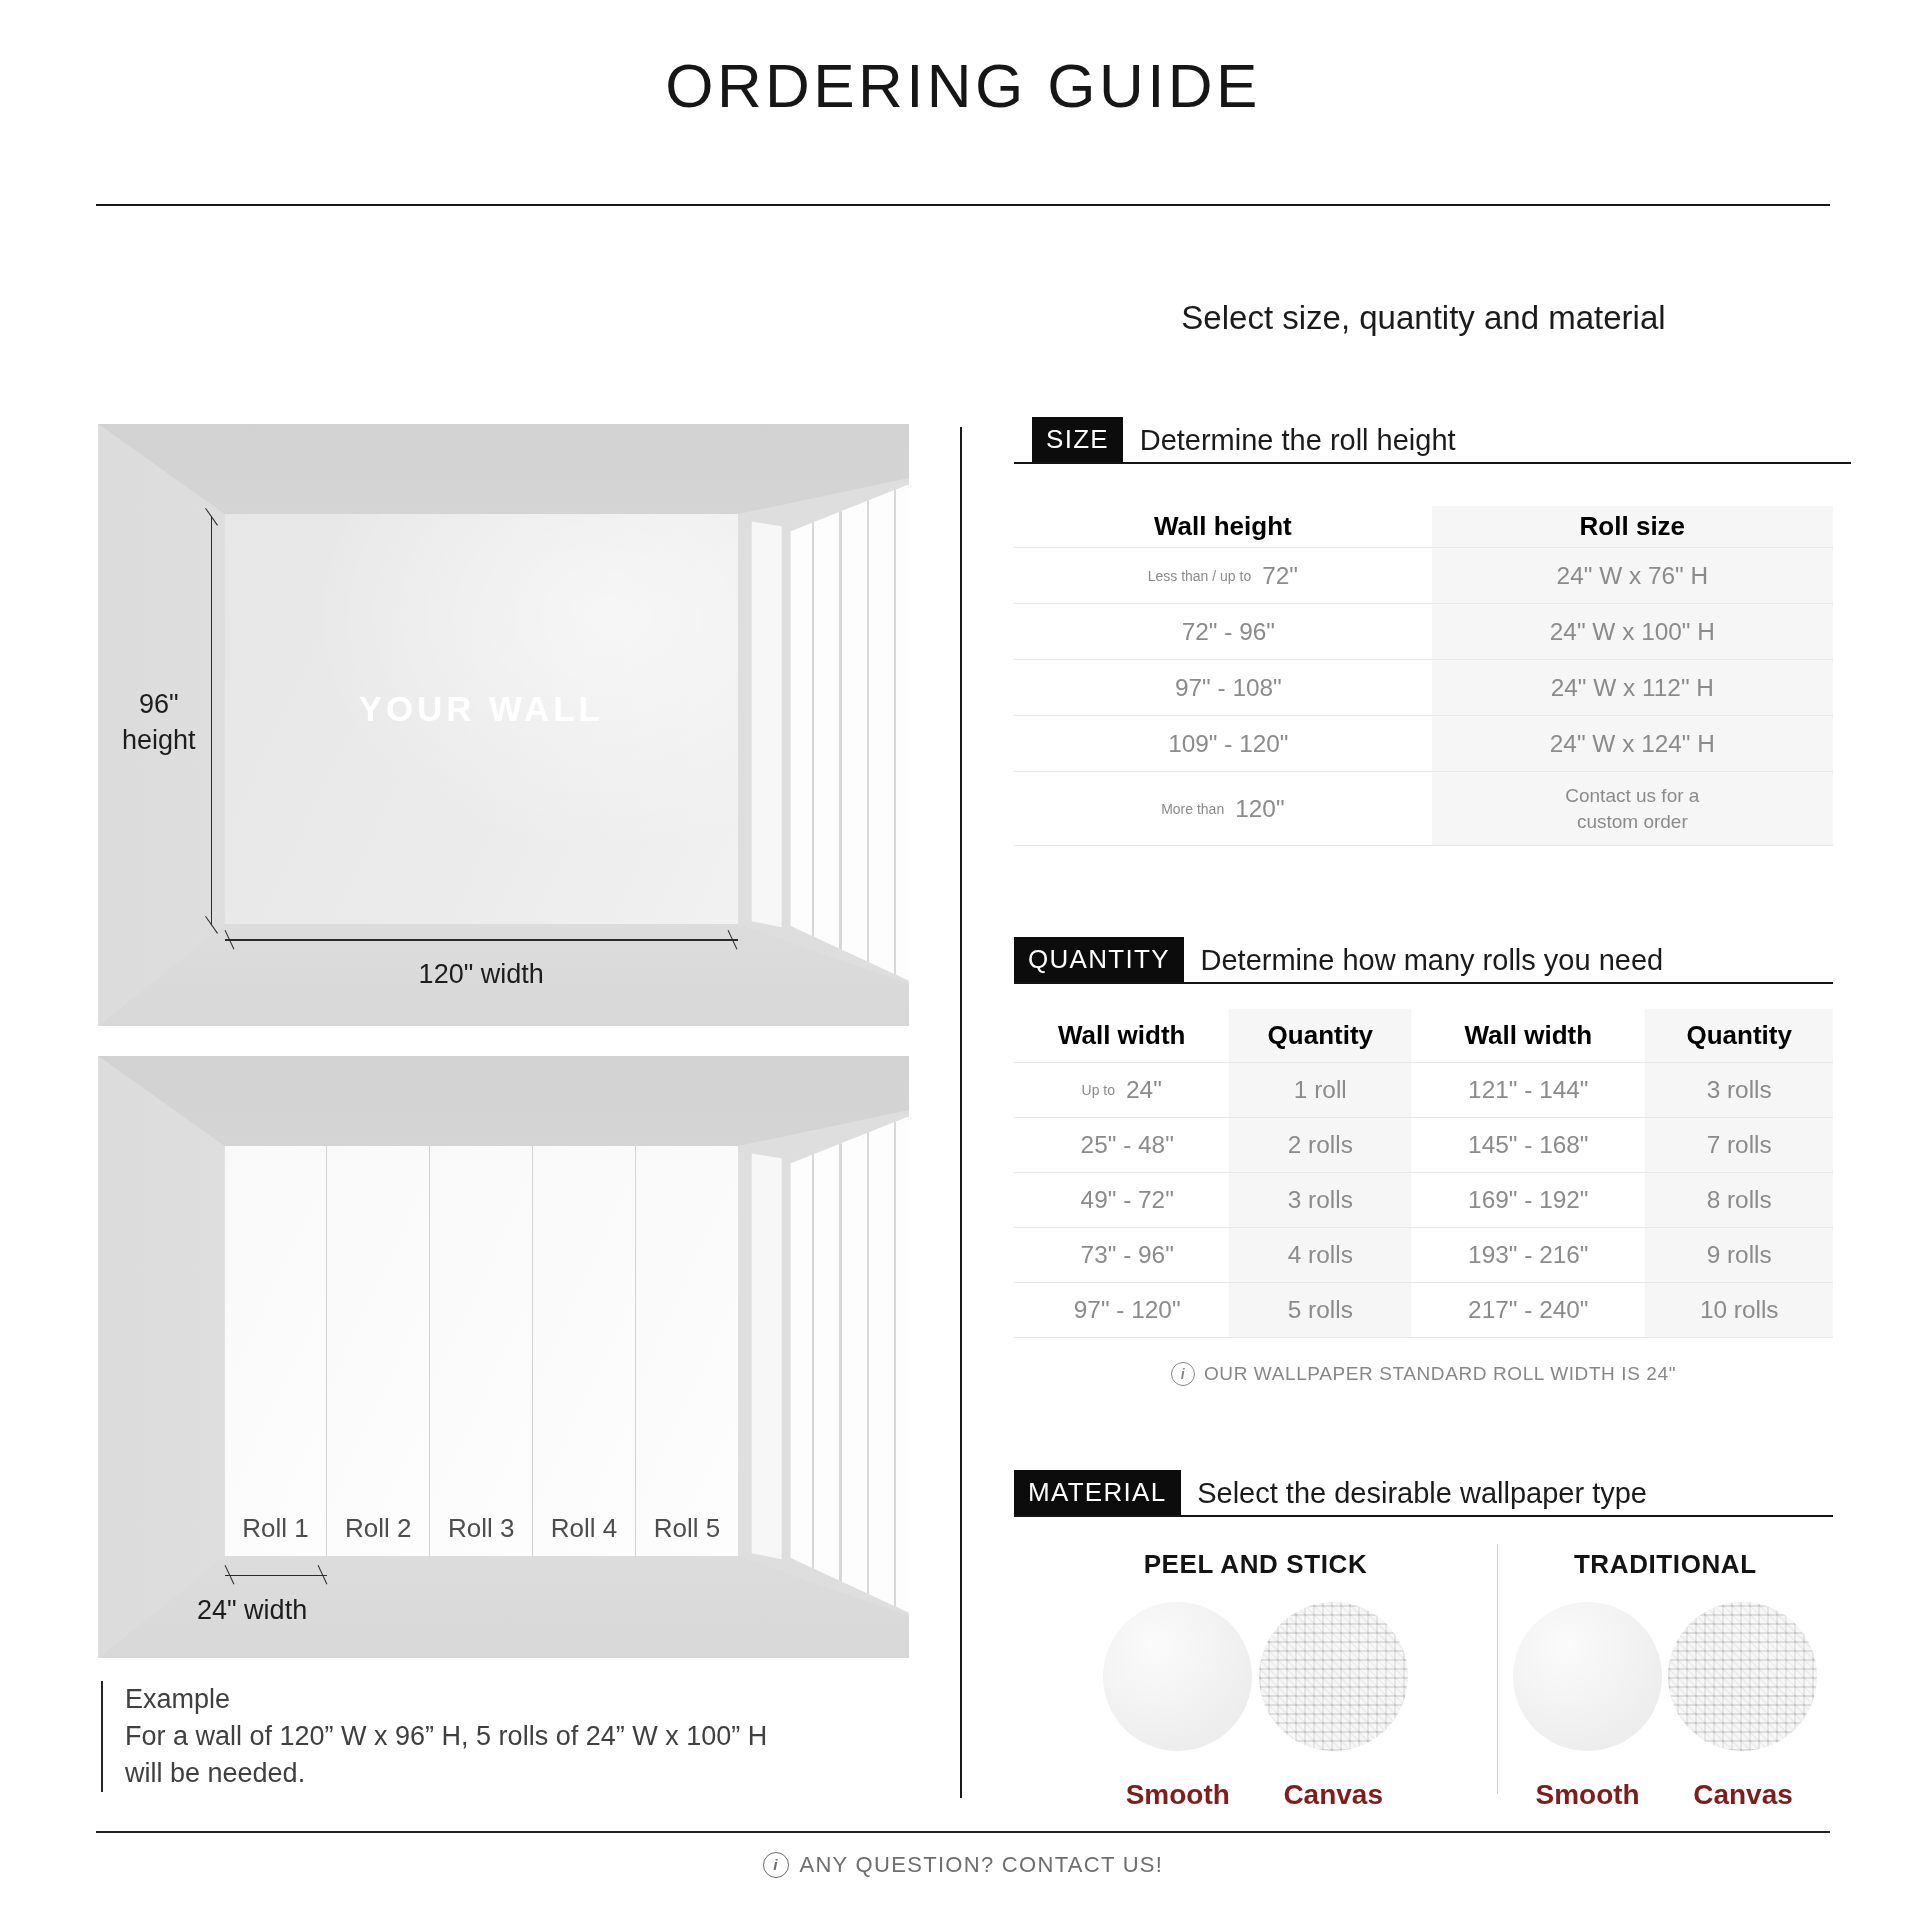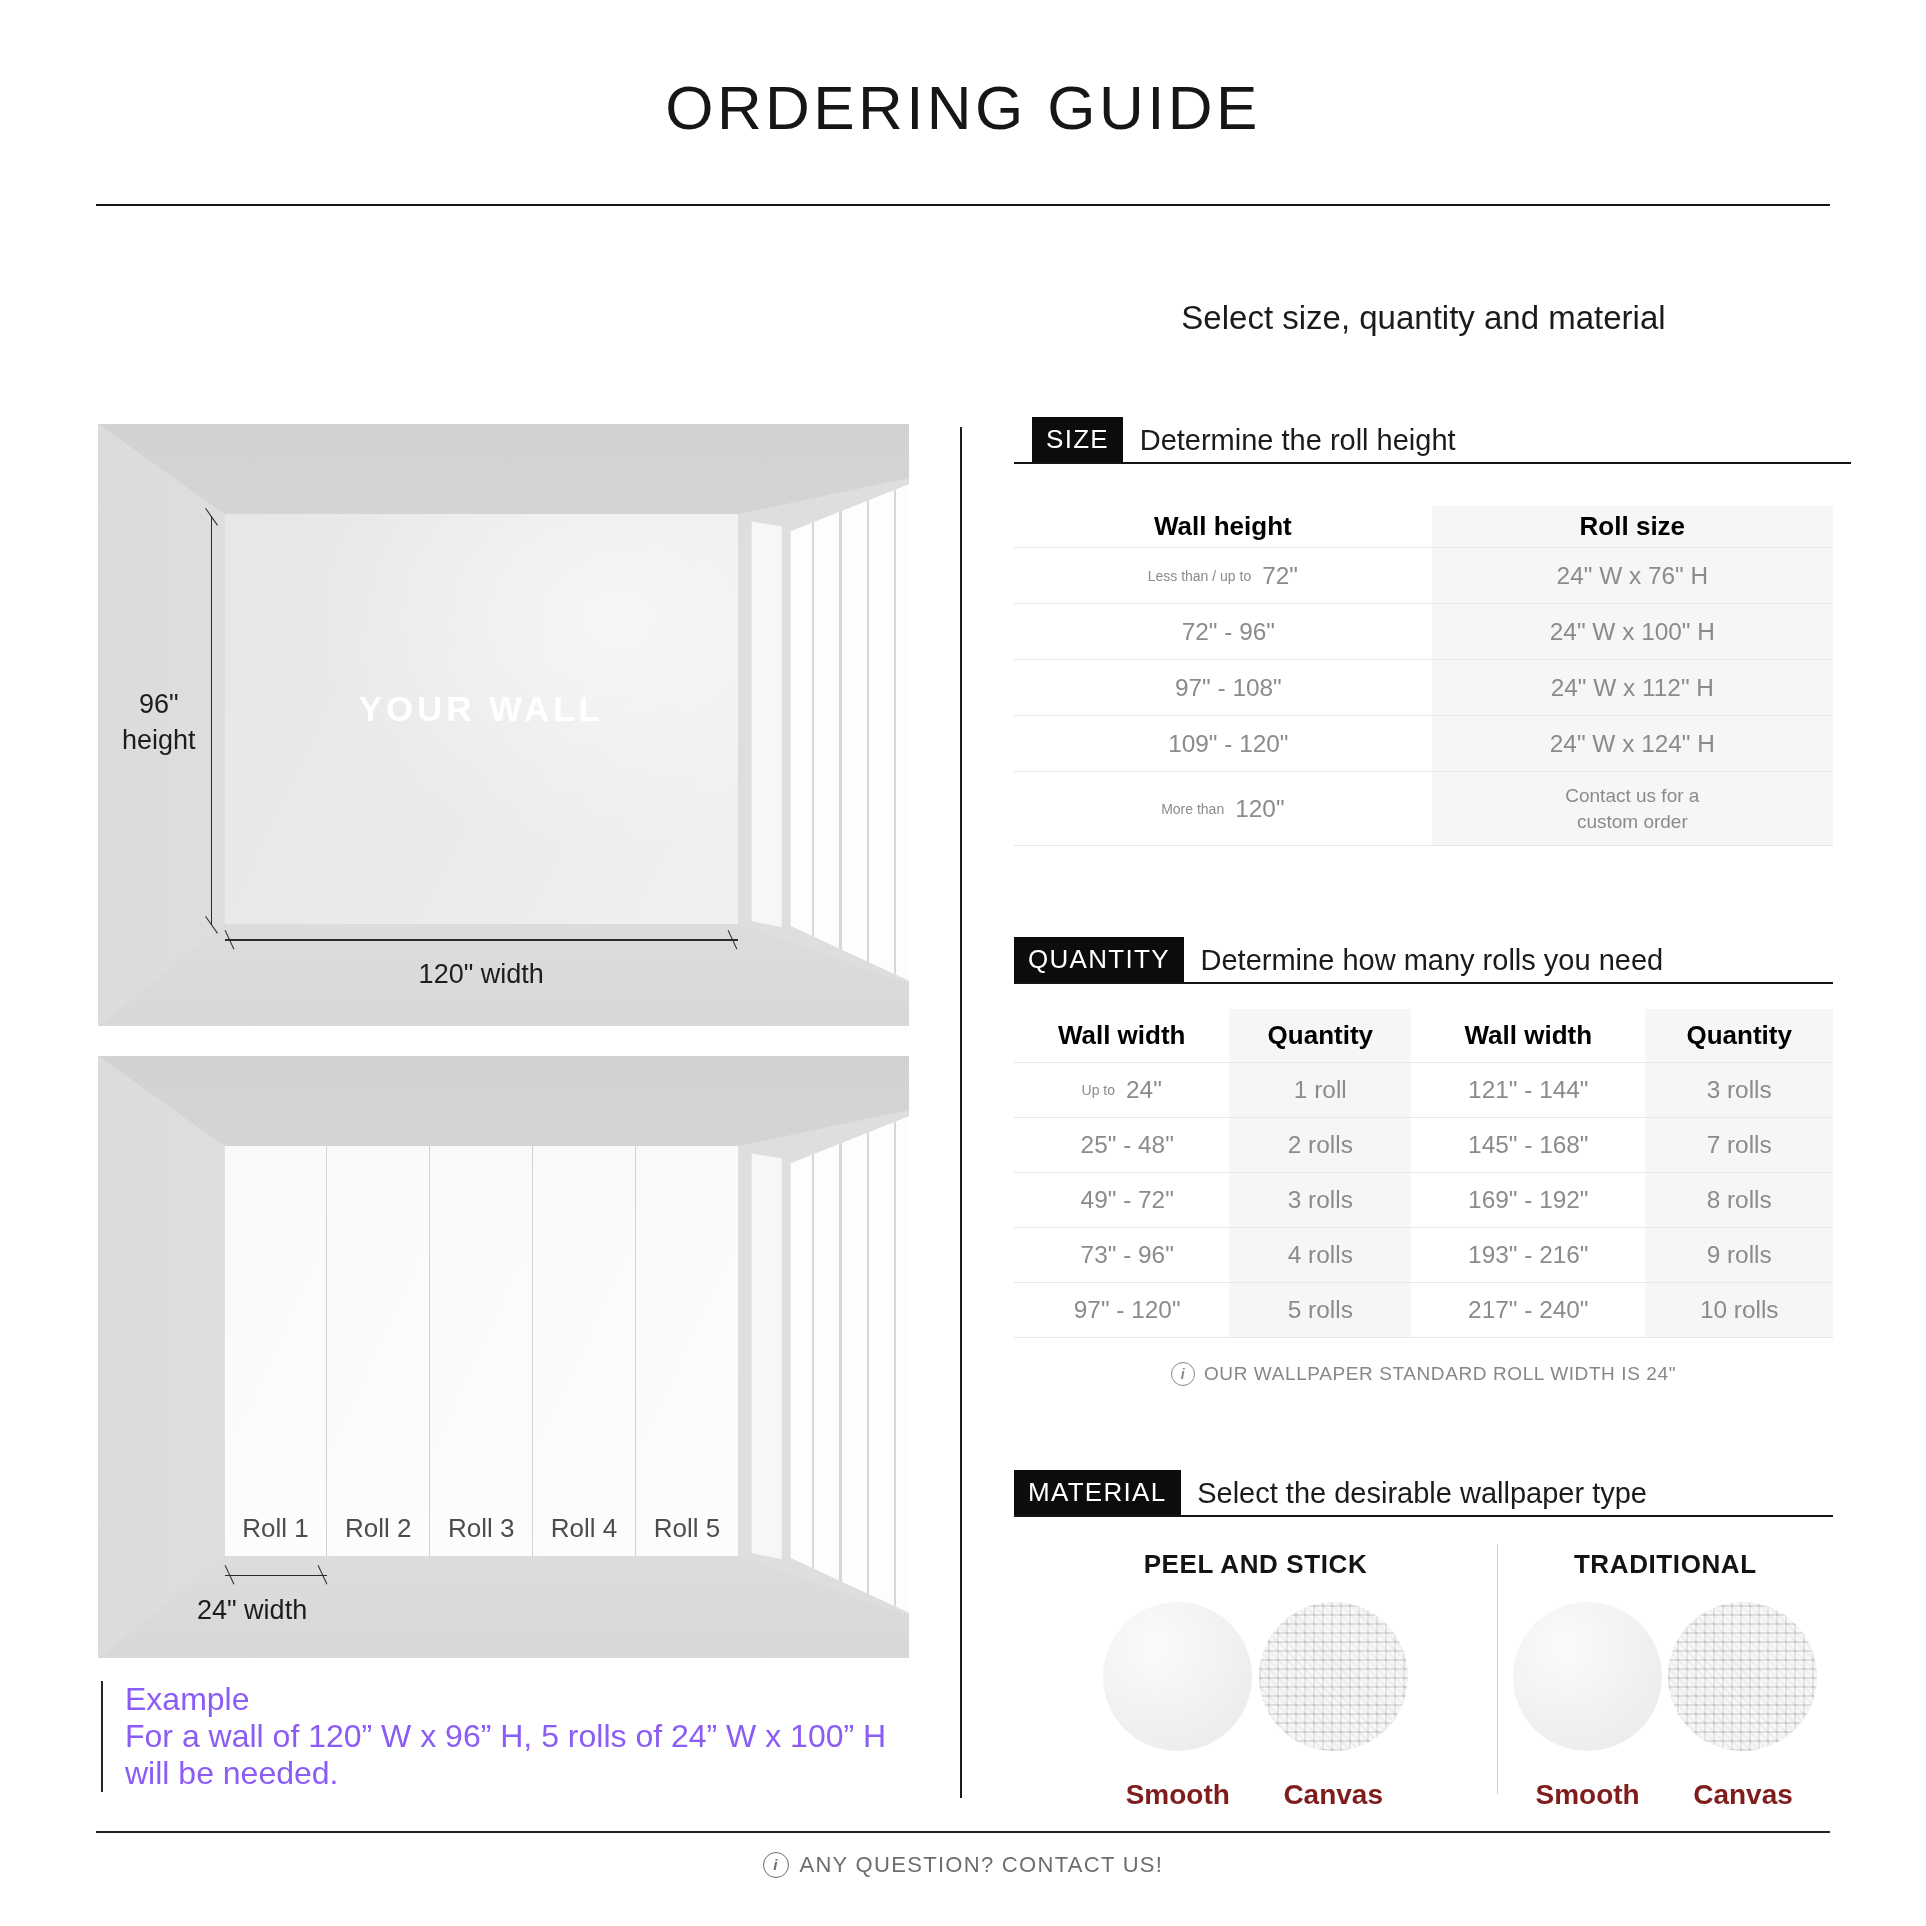--- a/index.html
+++ b/index.html
@@ -1,21 +1,21 @@
 <!DOCTYPE html>
 <html style="font-size:10.3px"><head>
 <meta charset="utf-8">
 <style>
   html,body{margin:0;padding:0;background:#ffffff;}
   .page{
     position:relative;width:1926px;height:1926px;background:#ffffff;
     font-family:"Liberation Sans","DejaVu Sans",sans-serif;color:#1d1d1d;overflow:hidden;
   }
   
-  .title{position:absolute;left:0;top:72px;width:1926px;text-align:center;
+  .title{position:absolute;left:0;top:50px;width:1926px;text-align:center;
     font-size:62px;font-weight:400;letter-spacing:0.055em;color:#161616;}
   .title-rule{position:absolute;left:96px;top:204px;width:1734px;height:1.9px;background:#161616;}
   .main-divider{position:absolute;left:960px;top:427px;width:1.9px;height:1371px;background:#1a1a1a;}
 
   
   .col-heading{position:absolute;text-align:center;font-size:33px;line-height:42px;color:#1b1b1b;font-weight:400;}
   .col-heading.left{left:98px;top:288px;width:811px;}
   .col-heading.right{left:1014px;top:297px;width:819px;}
 
   
@@ -59,21 +59,21 @@
   .room.r2 .width-label{left:6%;width:26%;top:89.6%;}
   
   .panels{position:absolute;left:15.6%;top:15%;width:63.3%;height:68%;display:flex;background:#fbfbfb;}
   .panel{flex:1 1 0;position:relative;background:linear-gradient(115deg,#f9f9f9,#fdfdfd);border-right:1.3px solid #d2d2d2;}
   .panel:last-child{border-right:none;}
   .panel .roll-label{position:absolute;left:0;bottom:11.6px;width:100%;text-align:center;
     font-size:26px;color:#4d4d4d;}
 
   
   .example{position:absolute;left:101px;top:1681px;width:803px;border-left:2.6px solid #262626;
-    padding-left:22px;font-size:32px;line-height:37px;color:#8b5cf6;}
+    padding-left:22px;font-size:27px;line-height:37px;color:#404040;}
 
   
   .section-header{position:absolute;left:1014px;width:819px;display:flex;align-items:flex-end;
     border-bottom:2.6px solid #141414;padding-bottom:0;}
   .badge{background:#0c0c0c;color:#ffffff;font-size:26px;font-weight:500;letter-spacing:1.3px;
     padding:9px 14px 10.3px 14px;line-height:1;flex:0 0 auto;}
   .section-subtitle{font-size:29px;color:#1b1b1b;margin-left:16.7px;padding-bottom:5.1px;flex:0 0 auto;}
   .sh-size{top:417px;padding-left:18px;} .sh-quantity{top:937px;} .sh-material{top:1470px;}
 
   

